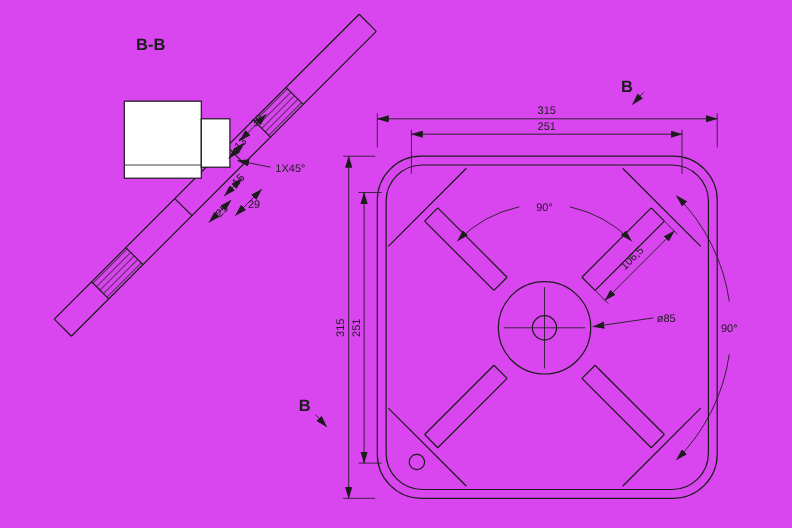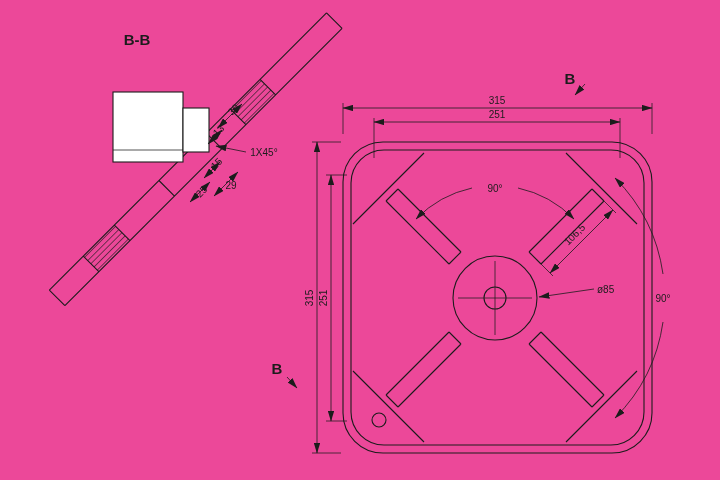--- a/index.html
+++ b/index.html
@@ -1,16 +1,16 @@
 <!DOCTYPE html>
 <html><head>
 <meta charset="utf-8">
 <style>
   html,body{margin:0;padding:0;background:#ffffff;}
-  .canvas{position:relative;width:720px;height:480px;background:#ec4899;overflow:hidden;
+  .canvas{position:relative;width:720px;height:480px;background:#d946ef;overflow:hidden;
           font-family:"Liberation Sans",sans-serif;}
   svg{position:absolute;left:0;top:0;}
   .ln{stroke:#1c1c1c;stroke-width:1.1;fill:none;}
   .thin{stroke:#1c1c1c;stroke-width:0.75;fill:none;}
   .dim{stroke:#1c1c1c;stroke-width:0.8;fill:none;}
   .white{fill:#ffffff;stroke:#1c1c1c;stroke-width:1.1;}
   text{fill:#1c1c1c;font-size:10px;font-family:"Liberation Sans",sans-serif;}
   .dt{text-anchor:middle;}
   .big{font-size:15px;font-weight:bold;text-anchor:middle;}
 </style>

